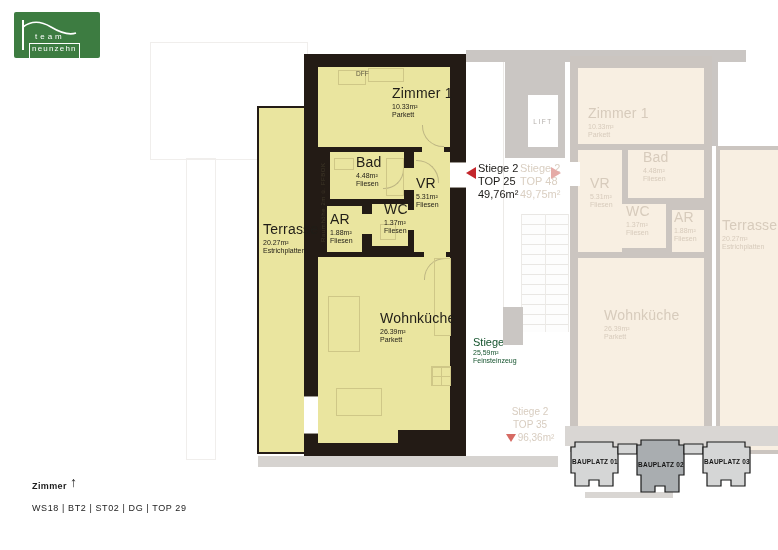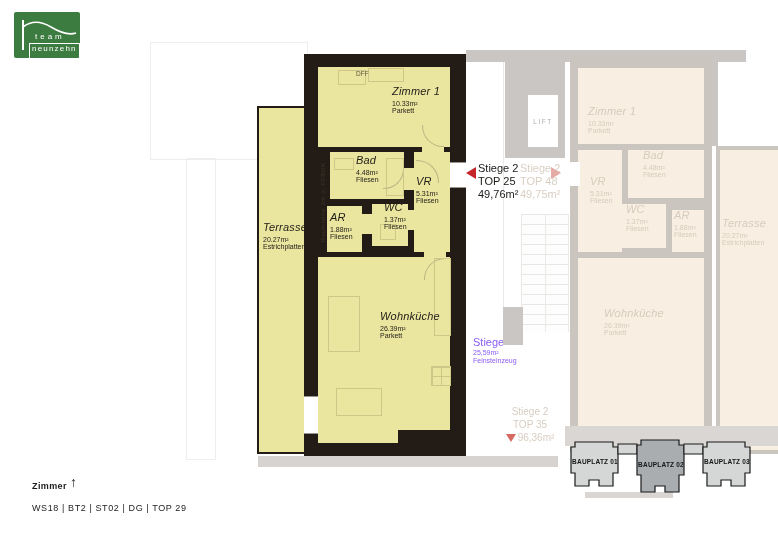--- a/index.html
+++ b/index.html
@@ -8,21 +8,21 @@
     font-family:"Liberation Sans", sans-serif;color:#1e1b16;
   }
   .abs{position:absolute;}
   
   .wall{position:absolute;background:#231b15;}
   .room{position:absolute;background:#eae59f;}
   .gap-w{position:absolute;background:#ffffff;border-top:1px solid #9a958f;border-bottom:1px solid #9a958f;}
   .furn{position:absolute;border:1px solid #cfc787;background:transparent;}
   .arc{position:absolute;border:1px solid #bdb583;background:transparent;}
   .room-label{position:absolute;line-height:1.08;color:#201d17;}
-  .room-label .nm{font-size:11px;letter-spacing:.2px;font-style:italic;}
+  .room-label .nm{font-size:14px;letter-spacing:.2px;}
   .room-label .ar{font-size:7px;margin-top:2px;}
   .room-label .fl{font-size:7px;}
   .note-dff{position:absolute;font-size:6.5px;color:#5d5741;}
   .vnote{position:absolute;writing-mode:vertical-rl;transform:rotate(180deg);
          font-size:6px;color:rgba(92,86,60,.48);letter-spacing:.6px;}
   
   .fshell{position:absolute;background:#cbc5c0;}
   .froom{position:absolute;background:#f8efe2;}
   .room-label.faded{color:#d7cbbc;}
   
@@ -32,26 +32,26 @@
   .stairs{position:absolute;background:repeating-linear-gradient(to bottom,#e9e7e4 0px,#e9e7e4 1px,#fdfdfd 1px,#fdfdfd 10px);border-left:1px solid #eceae7;border-right:1px solid #eceae7;}
   .stairs .mid{position:absolute;left:50%;top:0;bottom:0;width:1px;background:#eceae7;}
   .faintline{position:absolute;background:#eceae7;}
   .faintbox{position:absolute;border:1px solid #f0eeec;}
   
   .unit-tag{position:absolute;font-size:11px;line-height:13px;font-weight:500;color:#1d1b18;}
   .unit-tag.faded-tag{color:#dacfc2;}
   .tri-left{position:absolute;width:0;height:0;border-top:6px solid transparent;border-bottom:6px solid transparent;border-right:10px solid #c4262c;}
   .tri-right{position:absolute;width:0;height:0;border-top:6px solid transparent;border-bottom:6px solid transparent;border-left:10px solid #e5aba7;}
   .tri-down{display:inline-block;width:0;height:0;border-left:5px solid transparent;border-right:5px solid transparent;border-top:8px solid #d66a63;vertical-align:middle;margin-right:2px;}
-  .stair-tag{position:absolute;color:#8b5cf6;line-height:1.15;}
+  .stair-tag{position:absolute;color:#14532d;line-height:1.15;}
   .stair-tag .nm{font-size:11px;}
   .stair-tag .ar,.stair-tag .fl{font-size:7px;}
   .top35{position:absolute;width:80px;text-align:center;color:#d8cdc0;font-size:10px;line-height:13px;}
   
-  .logo{position:absolute;left:14px;top:12px;width:66px;height:46px;background:#3d7c41;border-radius:2px;}
+  .logo{position:absolute;left:14px;top:12px;width:86px;height:46px;background:#3d7c41;border-radius:2px;}
   .logo svg{position:absolute;left:0;top:0;}
   .logo .t1{position:absolute;left:21px;top:20px;color:#fff;font-size:8px;letter-spacing:3px;}
   .logo .t2{position:absolute;left:15px;top:31px;color:#fff;font-size:8px;letter-spacing:1.2px;border:1px solid #fff;padding:0 2px 19px 2px;}
   
   .north{position:absolute;left:32px;top:481px;font-size:9px;font-weight:bold;color:#1c1c1c;letter-spacing:.4px;}
   .north-arrow{position:absolute;left:70px;top:474px;font-size:14px;color:#1c1c1c;}
   .code{position:absolute;left:32px;top:503px;font-size:9px;color:#1c1c1c;letter-spacing:.6px;}
   
   .bp-label{position:absolute;width:56px;text-align:center;font-size:6.5px;font-weight:bold;color:#151515;letter-spacing:.2px;}
   .backdrop{position:absolute;background:#d9d6d3;}

